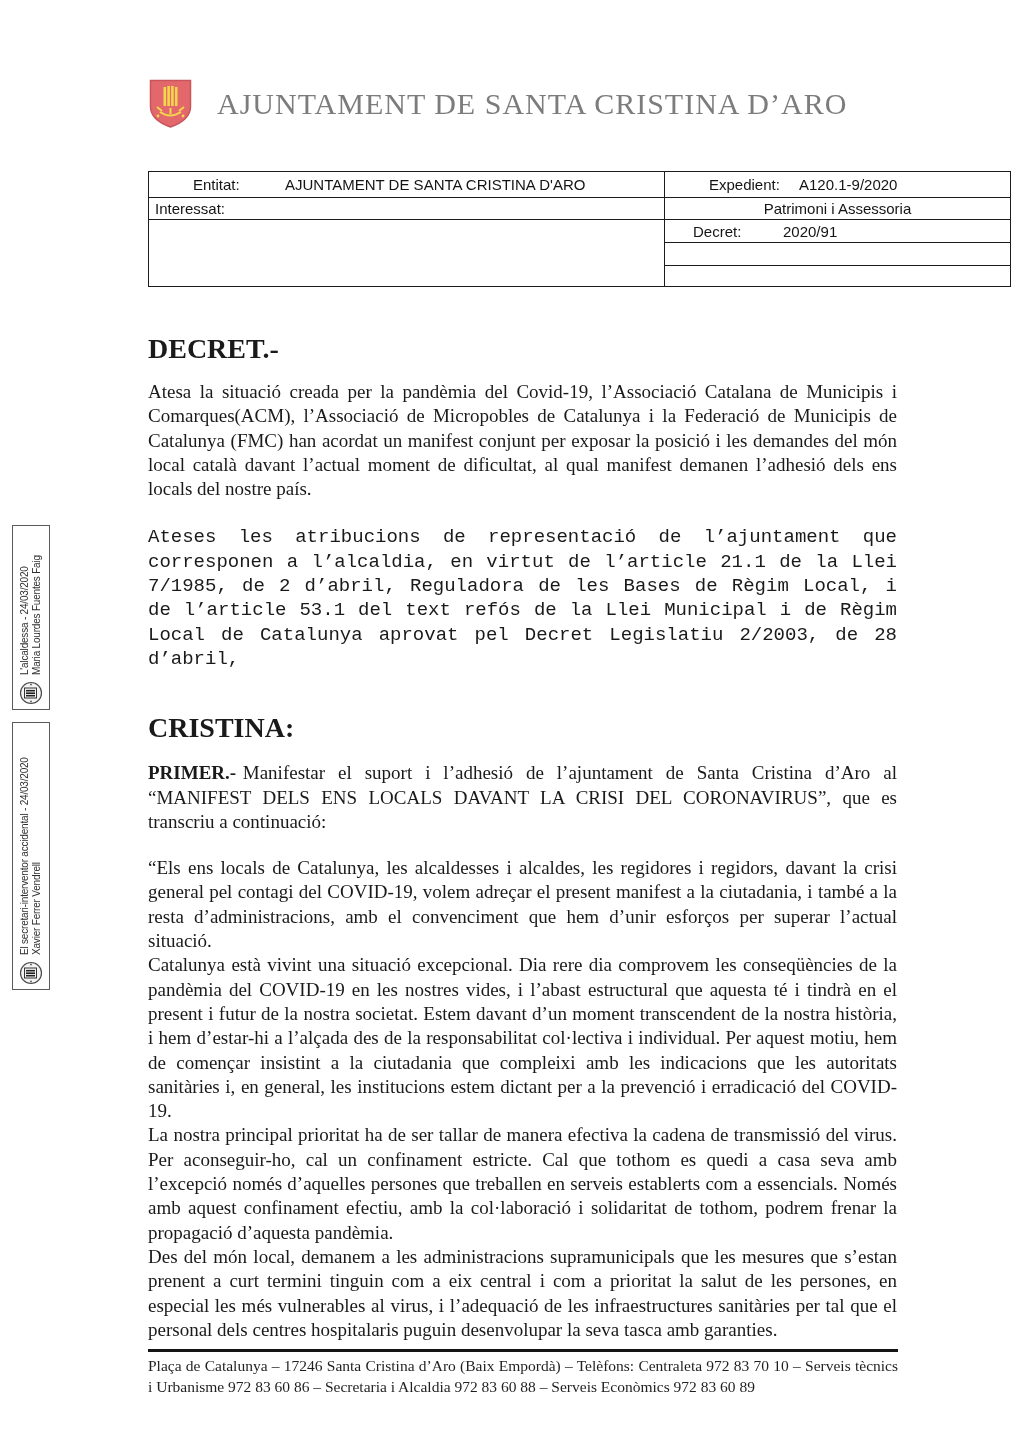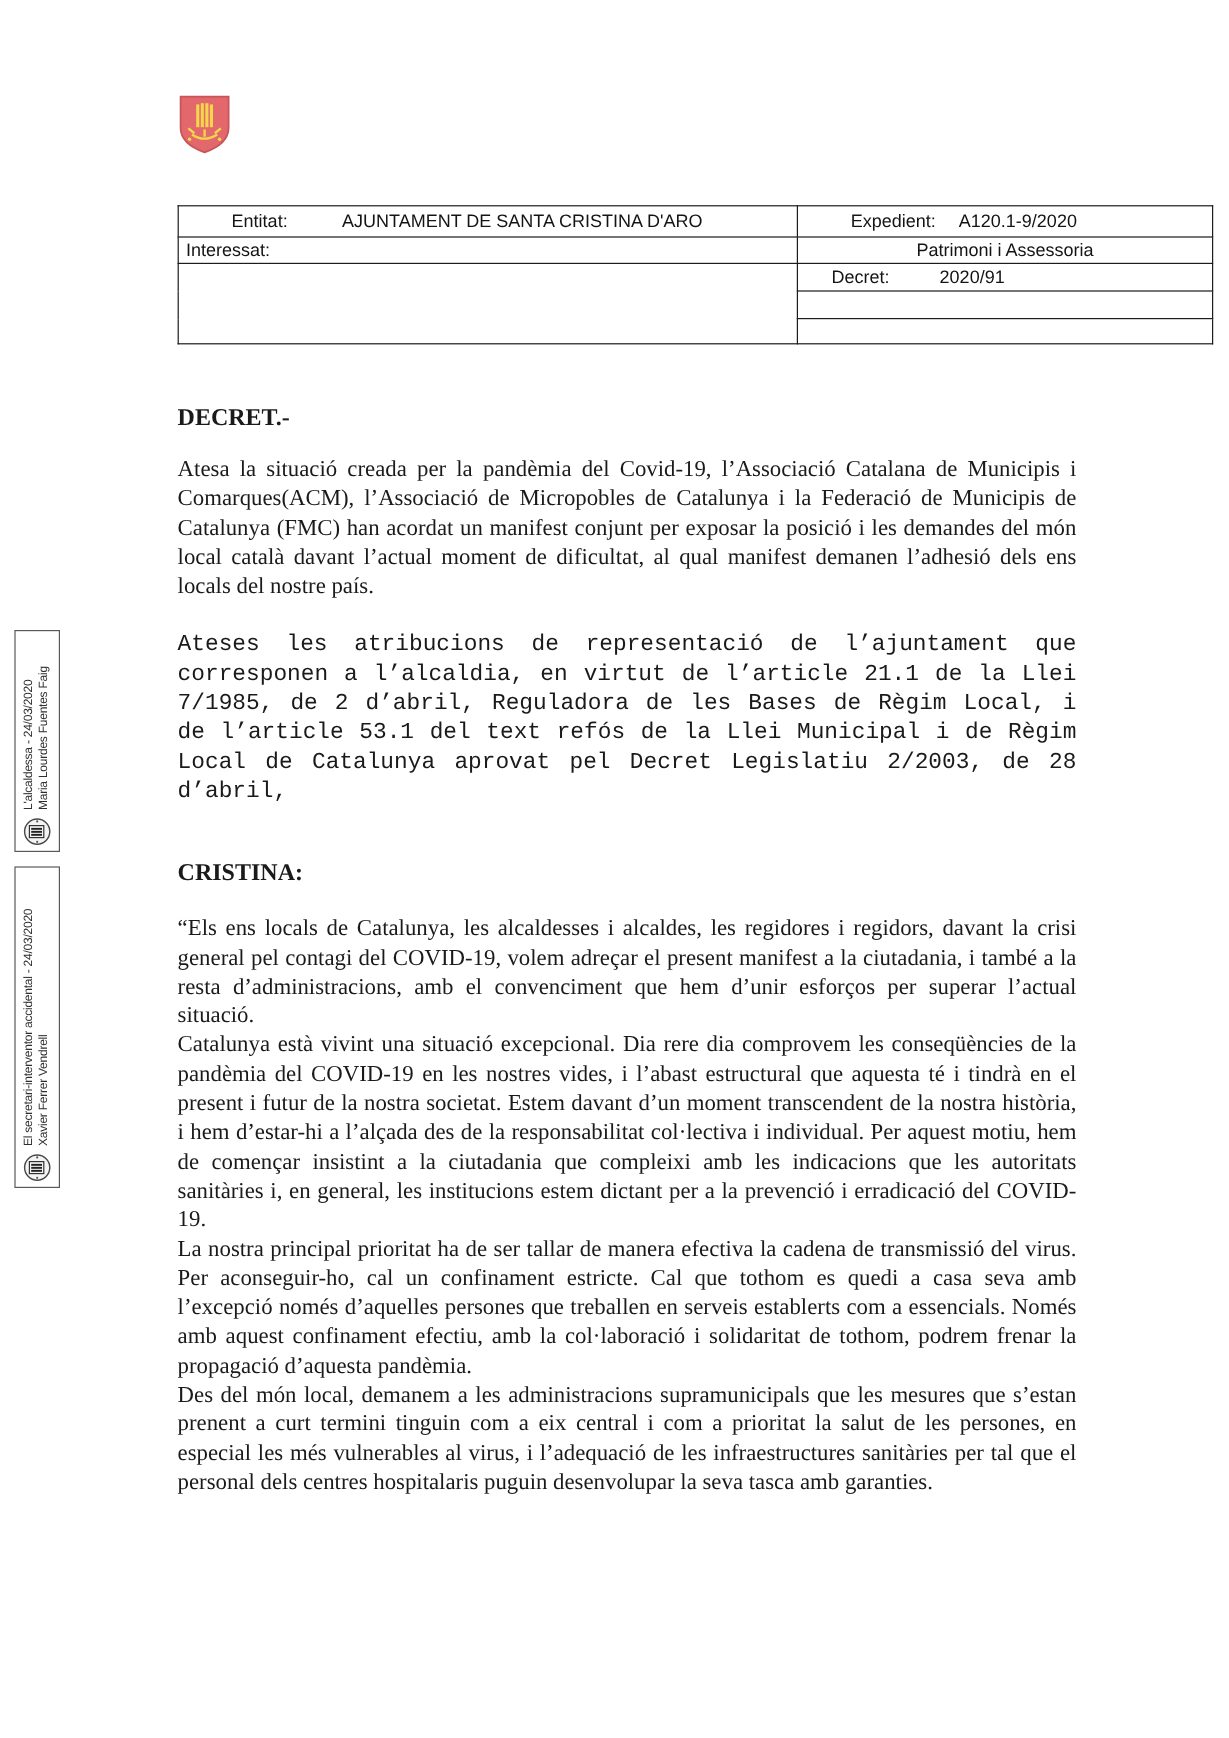--- a/index.html
+++ b/index.html
@@ -16,21 +16,21 @@
               table-layout:fixed;font-family:"Liberation Sans",sans-serif;font-size:15px;color:#141414;}
   .meta-table td{border:1.5px solid #1c1c1c;padding:1px 6px;vertical-align:middle;overflow:hidden;white-space:nowrap;}
   .meta-table .lbl{display:inline-block;width:92px;}
   .meta-table .lbl2{display:inline-block;width:90px;}
   .r1 td{height:23px;padding-left:44px;} .r2 td{height:19px;} .r3 td{height:20px;padding-left:28px;} .r4 td{height:20px;} .r5 td{height:18px;}
   .dept-cell{text-align:center;}
 
   
   .doc-body{position:absolute;left:148px;top:336px;width:749px;font-size:19px;line-height:24.3px;
             text-align:justify;}
-  .doc-body h2{font-size:20px;margin:0;line-height:25px;text-align:left;}
+  .doc-body h2{font-size:28px;margin:0;line-height:25px;text-align:left;}
   .doc-body h2.disposo{margin-top:44px;}
   p{margin:0;}
   .p-atesa{margin-top:19px;}
   .p-ateses{margin-top:24px;font-family:Liberation Mono, monospace;}
   .p-primer{margin-top:21px;}
   .p-primer b{margin-right:0.35em;}
   .manifest{margin-top:22px;}
 
   
   .stamp{position:absolute;left:12px;width:38px;}
@@ -59,20 +59,21 @@
         <rect x="26.9" y="9" width="2.6" height="19"></rect>
       </g>
       <g stroke="#f3d54e" stroke-width="2" fill="none">
         <path d="M12 34 q10 7 21 0"></path>
         <path d="M9 29 l5 4 M36 29 l-5 4"></path>
         <path d="M22.5 30 v6"></path>
       </g>
       <circle cx="10" cy="38" r="1.4" fill="#f3d54e"></circle>
       <circle cx="35" cy="38" r="1.4" fill="#f3d54e"></circle>
     </svg>
+    <span class="org-title">AJUNTAMENT DE SANTA CRISTINA D’ARO</span>
   </header>
 
   <table class="meta-table">
     <colgroup>
         <col style="width:516px">
         <col style="width:346px">
       </colgroup>
     <tbody>
         <tr class="r1">
       <td>
@@ -101,20 +102,21 @@
           <td></td>
         </tr>
   </tbody>
     </table>
 
   <main class="doc-body">
     <h2>DECRET.-</h2>
     <p class="p-atesa">Atesa la situació creada per la pandèmia del Covid-19, l’Associació Catalana de Municipis i Comarques(ACM), l’Associació de Micropobles de Catalunya i la Federació de Municipis de Catalunya (FMC) han acordat un manifest conjunt per exposar la posició i les demandes del món local català davant l’actual moment de dificultat, al qual manifest demanen l’adhesió dels ens locals del nostre país.</p>
     <p class="p-ateses">Ateses les atribucions de representació de l’ajuntament que corresponen a l’alcaldia, en virtut de l’article 21.1 de la Llei 7/1985, de 2 d’abril, Reguladora de les Bases de Règim Local, i de l’article 53.1 del text refós de la Llei Municipal i de Règim Local de Catalunya aprovat pel Decret Legislatiu 2/2003, de 28 d’abril,</p>
     <h2 class="disposo">CRISTINA:</h2>
+    <p class="p-primer"><b>PRIMER.-</b><span>Manifestar el suport i l’adhesió de l’ajuntament de Santa Cristina d’Aro al “MANIFEST DELS ENS LOCALS DAVANT LA CRISI DEL CORONAVIRUS”, que es transcriu a continuació:</span></p>
     <p class="manifest">“Els ens locals de Catalunya, les alcaldesses i alcaldes, les regidores i regidors, davant la crisi general pel contagi del COVID-19, volem adreçar el present manifest a la ciutadania, i també a la resta d’administracions, amb el convenciment que hem d’unir esforços per superar l’actual situació.</p>
     <p>Catalunya està vivint una situació excepcional. Dia rere dia comprovem les conseqüències de la pandèmia del COVID-19 en les nostres vides, i l’abast estructural que aquesta té i tindrà en el present i futur de la nostra societat. Estem davant d’un moment transcendent de la nostra història, i hem d’estar-hi a l’alçada des de la responsabilitat col·lectiva i individual. Per aquest motiu, hem de començar insistint a la ciutadania que compleixi amb les indicacions que les autoritats sanitàries i, en general, les institucions estem dictant per a la prevenció i erradicació del COVID-19.</p>
     <p>La nostra principal prioritat ha de ser tallar de manera efectiva la cadena de transmissió del virus. Per aconseguir-ho, cal un confinament estricte. Cal que tothom es quedi a casa seva amb l’excepció només d’aquelles persones que treballen en serveis establerts com a essencials. Només amb aquest confinament efectiu, amb la col·laboració i solidaritat de tothom, podrem frenar la propagació d’aquesta pandèmia.</p>
     <p>Des del món local, demanem a les administracions supramunicipals que les mesures que s’estan prenent a curt termini tinguin com a eix central i com a prioritat la salut de les persones, en especial les més vulnerables al virus, i l’adequació de les infraestructures sanitàries per tal que el personal dels centres hospitalaris puguin desenvolupar la seva tasca amb garanties.</p>
   </main>
 
   <div class="stamp" style="top:525px;height:185px;">
     <div class="stamp-inner" style="width:185px;top:185px;">
       <svg width="26" height="26" viewBox="0 0 26 26" aria-hidden="true">
         <circle cx="13" cy="13" r="10.5" fill="#f4f4f4" stroke="#4a4a4a" stroke-width="1.2"></circle>
@@ -147,14 +149,17 @@
         <circle cx="4.5" cy="13" r="0.9" fill="#555"></circle>
           <circle cx="21.5" cy="13" r="0.9" fill="#555"></circle>
       </svg>
       <div class="stamp-lines">
         <div>El secretari-interventor accidental - 24/03/2020</div>
         <div>Xavier Ferrer Vendrell</div>
       </div>
     </div>
   </div>
 
+  <footer class="doc-footer">
+    <p>Plaça de Catalunya – 17246 Santa Cristina d’Aro (Baix Empordà) – Telèfons: Centraleta 972 83 70 10 – Serveis tècnics i Urbanisme 972 83 60 86 – Secretaria i Alcaldia 972 83 60 88 – Serveis Econòmics 972 83 60 89</p>
+  </footer>
 
 </div>
 
 </body></html>

